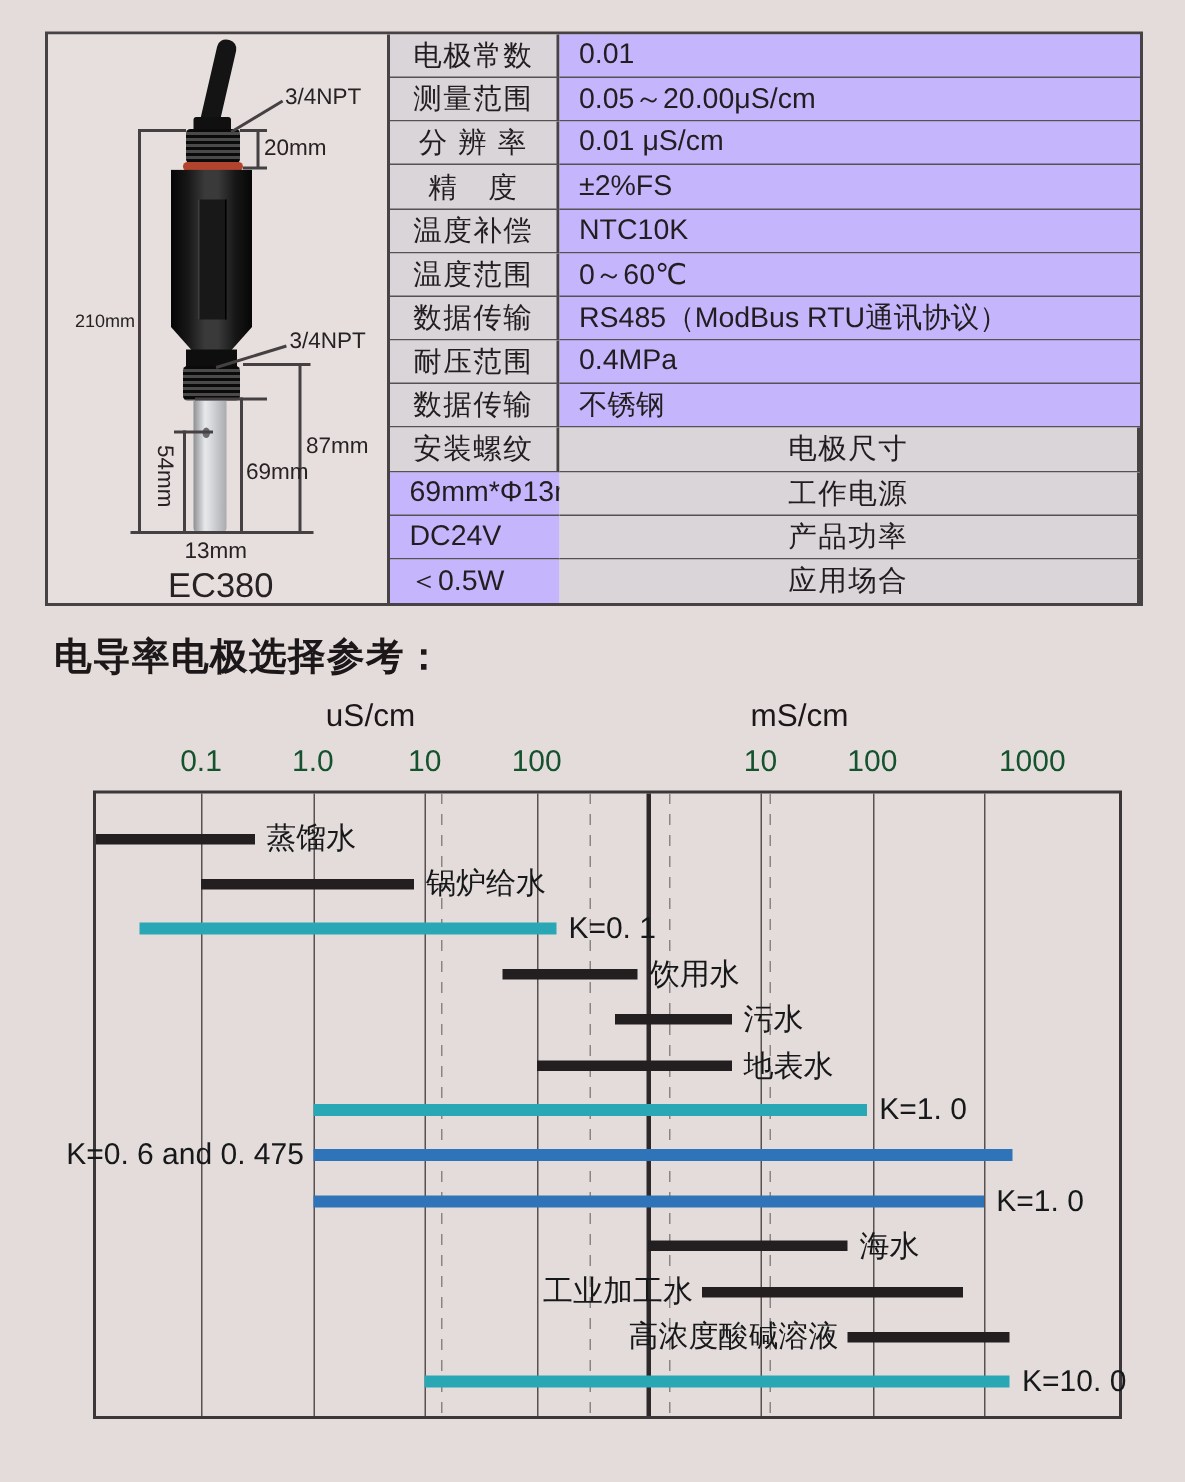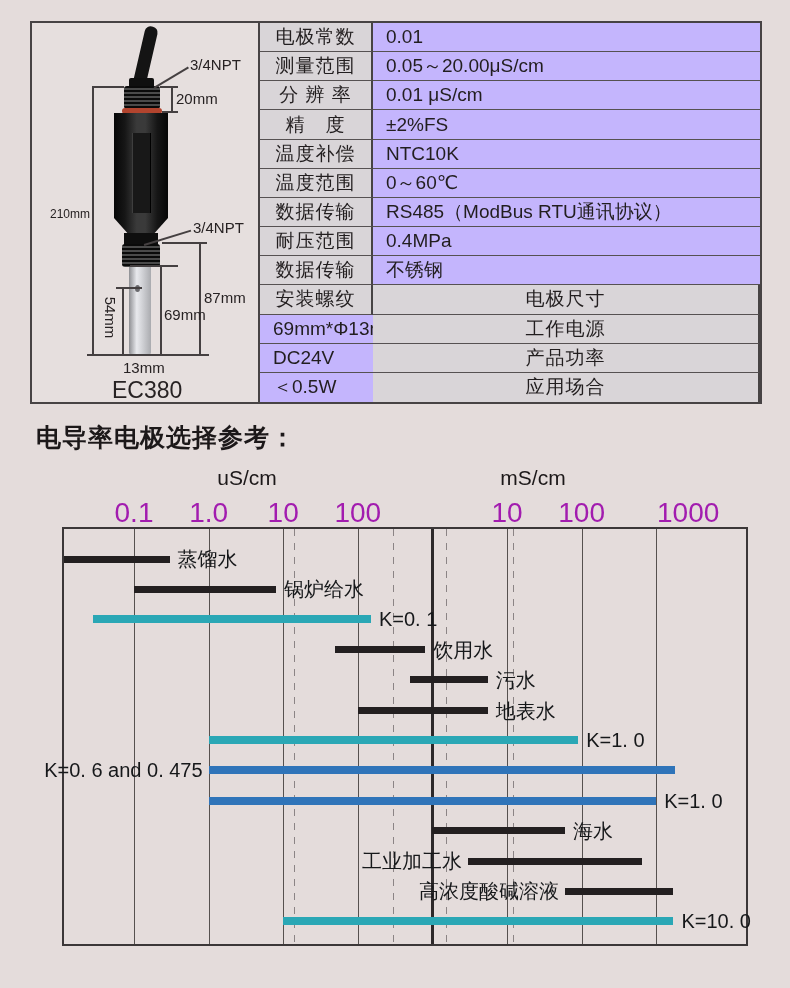--- a/index.html
+++ b/index.html
@@ -30,21 +30,21 @@
   #shaft{left:97px;top:244px;width:22px;height:88px;border-radius:0 0 3px 3px;
     background:linear-gradient(90deg,#8e8f93,#e8e9ed 35%,#d6d7db 55%,#aaabaf);}
   #shaft-hole{left:103px;top:262px;width:5px;height:7px;background:#6a6a6e;border-radius:50%;}
   .dim{background:#454041;}
   .dim-lbl{position:absolute;font-size:15px;color:#272223;white-space:nowrap;line-height:1;}
   
   #chart-title{left:36px;top:421px;font-size:25px;font-weight:bold;letter-spacing:1px;color:#1c1819;}
   .unit-lbl{position:absolute;top:466px;width:120px;text-align:center;font-size:21px;color:#1c1819;}
   #unit-us{left:187px;} #unit-ms{left:473px;}
   #axis-ticks{position:absolute;left:0;top:497px;width:790px;height:24px;}
-  .tick{position:absolute;transform:translateX(-50%);font-size:28px;color:#a21caf;white-space:nowrap;}
+  .tick{position:absolute;transform:translateX(-50%);font-size:20px;color:#14532d;white-space:nowrap;}
   #plot{position:absolute;left:62px;top:527px;width:686px;height:419px;border:2px solid #3b3738;box-sizing:border-box;}
   .gs{position:absolute;top:0;bottom:0;width:1px;background:#56514f;}
   .gt{position:absolute;top:0;bottom:0;width:3px;background:#2d292a;}
   .gd{position:absolute;top:0;bottom:0;width:1px;
     background:repeating-linear-gradient(to bottom,#8b8485 0 7px,rgba(0,0,0,0) 7px 14px);}
   .bar{position:absolute;}
   .bar-lbl{position:absolute;transform:translateY(-50%);font-size:20px;color:#16181a;white-space:nowrap;line-height:1;}
   .bar-lbl.left{text-align:right;}
 </style>
 </head>

